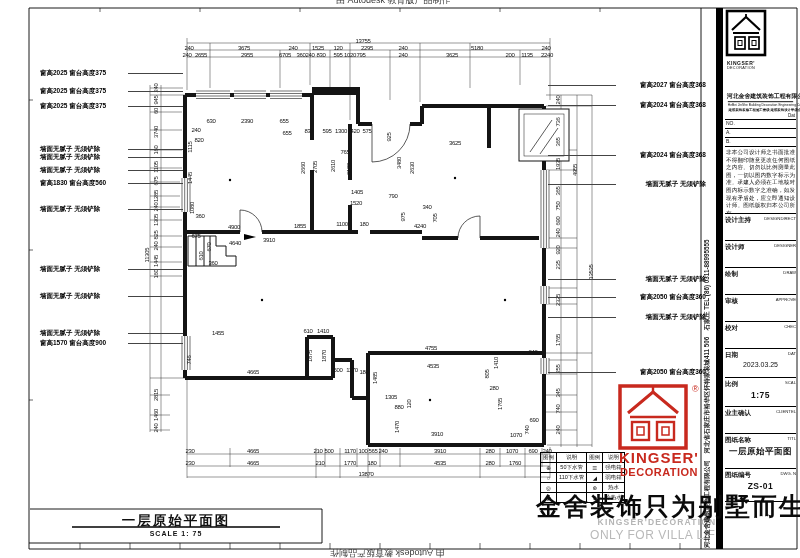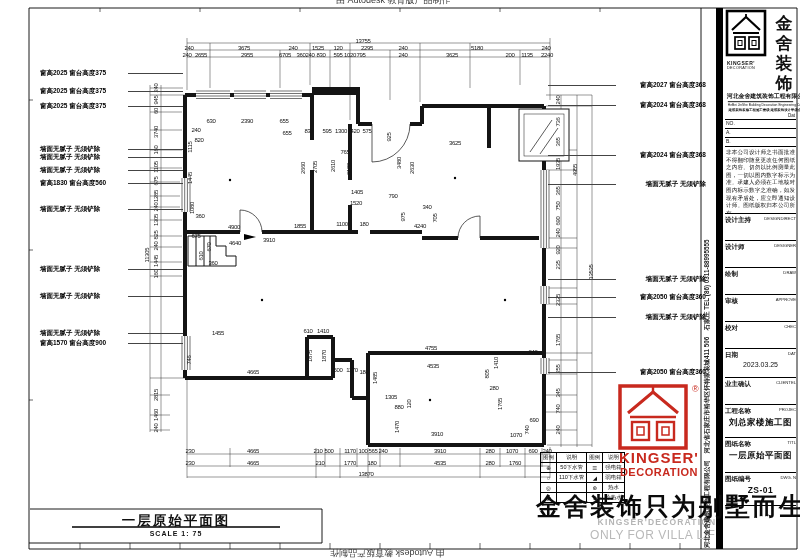--- a/index.html
+++ b/index.html
@@ -394,24 +394,20 @@
     <div class="tb-logo">
       <svg width="44" height="66" viewBox="0 0 44 66">
         <rect x="2" y="3" width="38" height="44" fill="none" stroke="#000" stroke-width="2.6"></rect>
         <path d="M7,22 L21,9 L35,22" fill="none" stroke="#000" stroke-width="2.2"></path>
         <path d="M21,9 V6 M8,25 H34" fill="none" stroke="#000" stroke-width="1.8"></path>
         <rect x="10" y="29" width="10" height="12" fill="none" stroke="#000" stroke-width="1.7"></rect>
         <rect x="24" y="29" width="10" height="12" fill="none" stroke="#000" stroke-width="1.7"></rect>
         <rect x="13" y="32.5" width="4" height="5" fill="none" stroke="#000" stroke-width="1"></rect>
         <rect x="27" y="32.5" width="4" height="5" fill="none" stroke="#000" stroke-width="1"></rect>
       </svg>
-      <div class="tb-logo-cn">
-        <div>金舍</div>
-        <div>装饰</div>
-      </div>
       <div class="tb-logo-en1">KINGSER'</div>
       <div class="tb-logo-en2">DECORATION</div>
     </div>
     <div class="tb-company">河北金舍建筑装饰工程有限公司</div>
     <div class="tb-en">HeBei JinShe Building Decoration Engineering Co., Ltd.</div>
     <div class="tb-sub">建筑装饰装修工程施工壹级 建筑装饰设计甲级企业</div>
     <div class="tb-dat">Dat</div>
     <div class="tb-no">NO.</div>
     <div class="tb-no">A.</div>
     <div class="tb-no">B.</div>
@@ -447,33 +443,33 @@
             <span class="en">CHEC</span>
           </div>
         </div>
         <div class="tbrow" style="height: 28px;">
           <div class="tbhead">
             <span class="cn">日期</span>
             <span class="en">DAT</span>
           </div>
           <div class="tbval">2023.03.25</div>
         </div>
+        <div class="tbrow" style="height: 28px;">
+          <div class="tbhead">
+            <span class="cn">比例</span>
+            <span class="en">SCAL</span>
+          </div>
+          <div class="tbval emph">1:75</div>
+        </div>
         <div class="tbrow" style="height: 26px;">
           <div class="tbhead">
             <span class="cn">业主确认</span>
             <span class="en">CLIENTEL</span>
           </div>
         </div>
-        <div class="tbrow" style="height: 32px;">
-          <div class="tbhead">
-            <span class="cn">工程名称</span>
-            <span class="en">PROJEC</span>
-          </div>
-          <div class="tbval emph">刘总家楼施工图</div>
-        </div>
         <div class="tbrow" style="height: 34px;">
           <div class="tbhead">
             <span class="cn">图纸名称</span>
             <span class="en">TITL</span>
           </div>
           <div class="tbval emph">一层原始平面图</div>
         </div>
         <div class="tbrow" style="height: 32px;">
           <div class="tbhead">
             <span class="cn">图纸编号</span>

